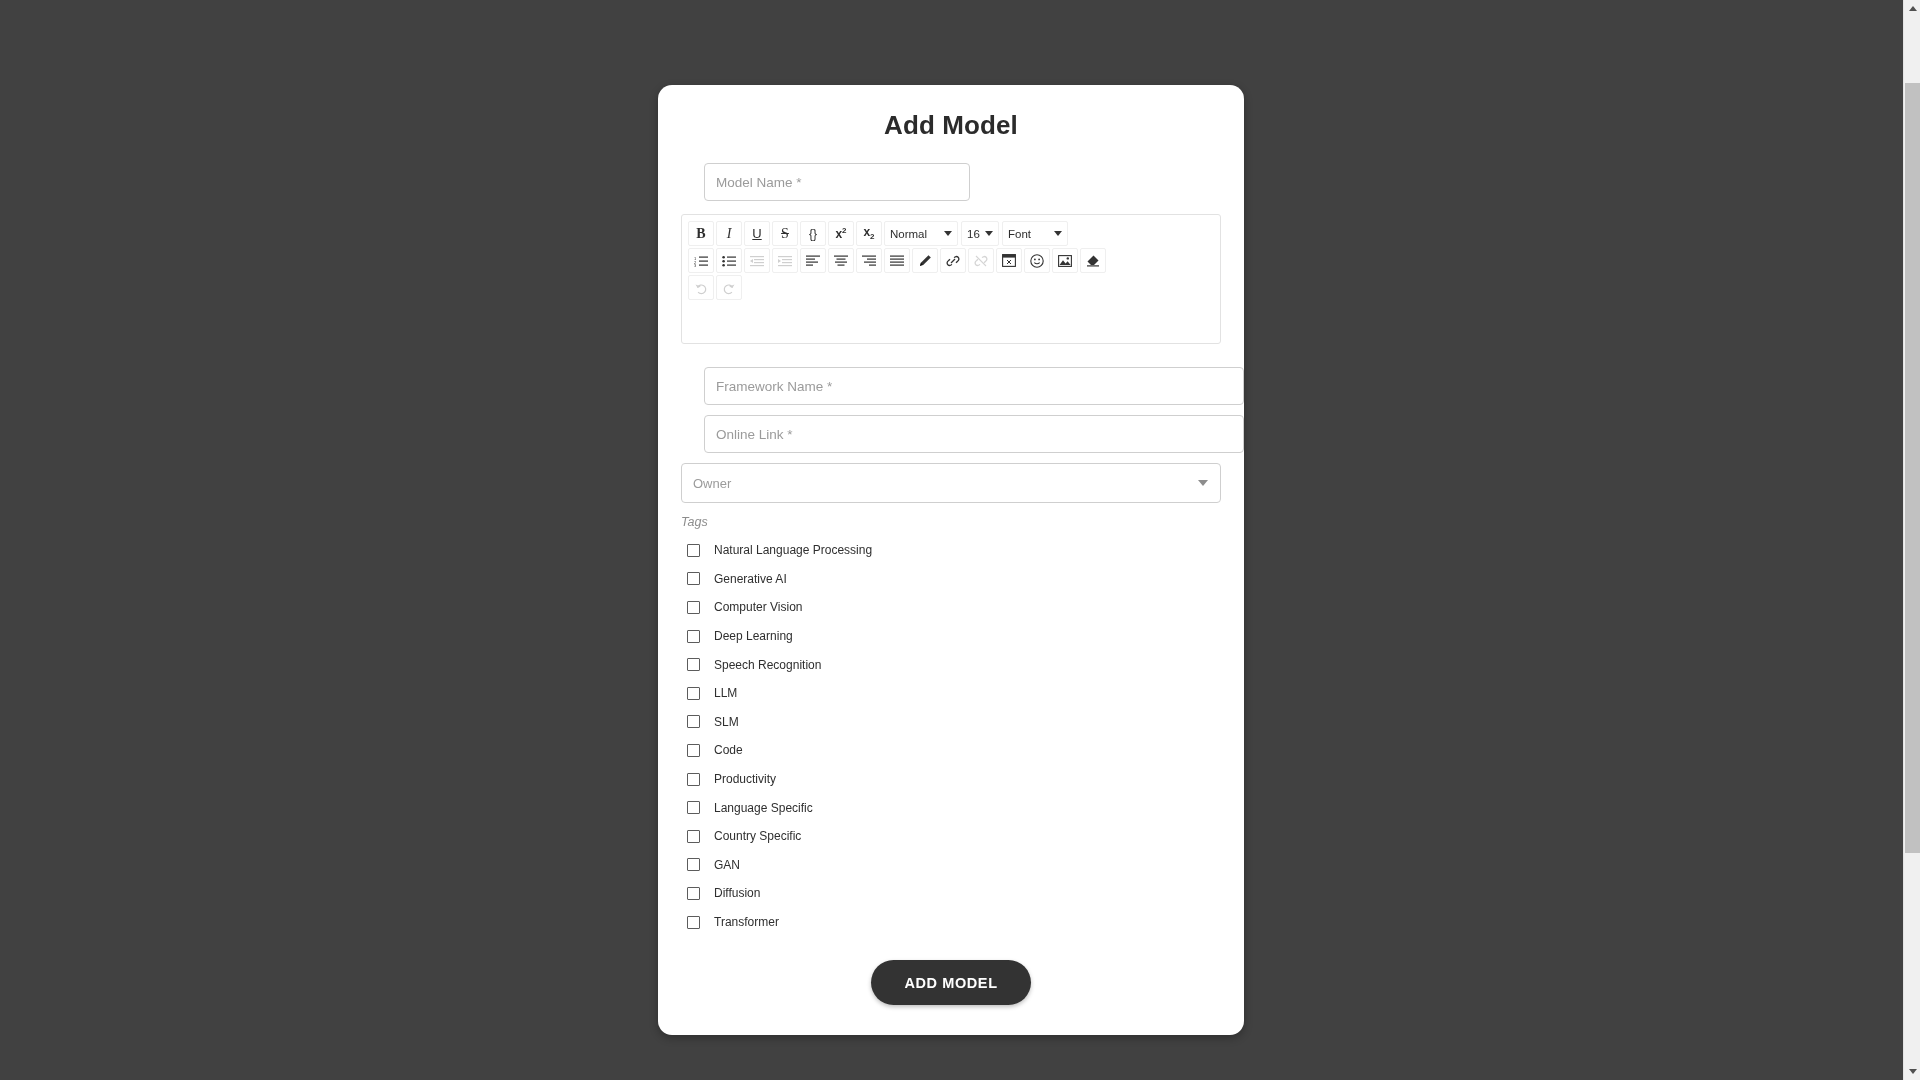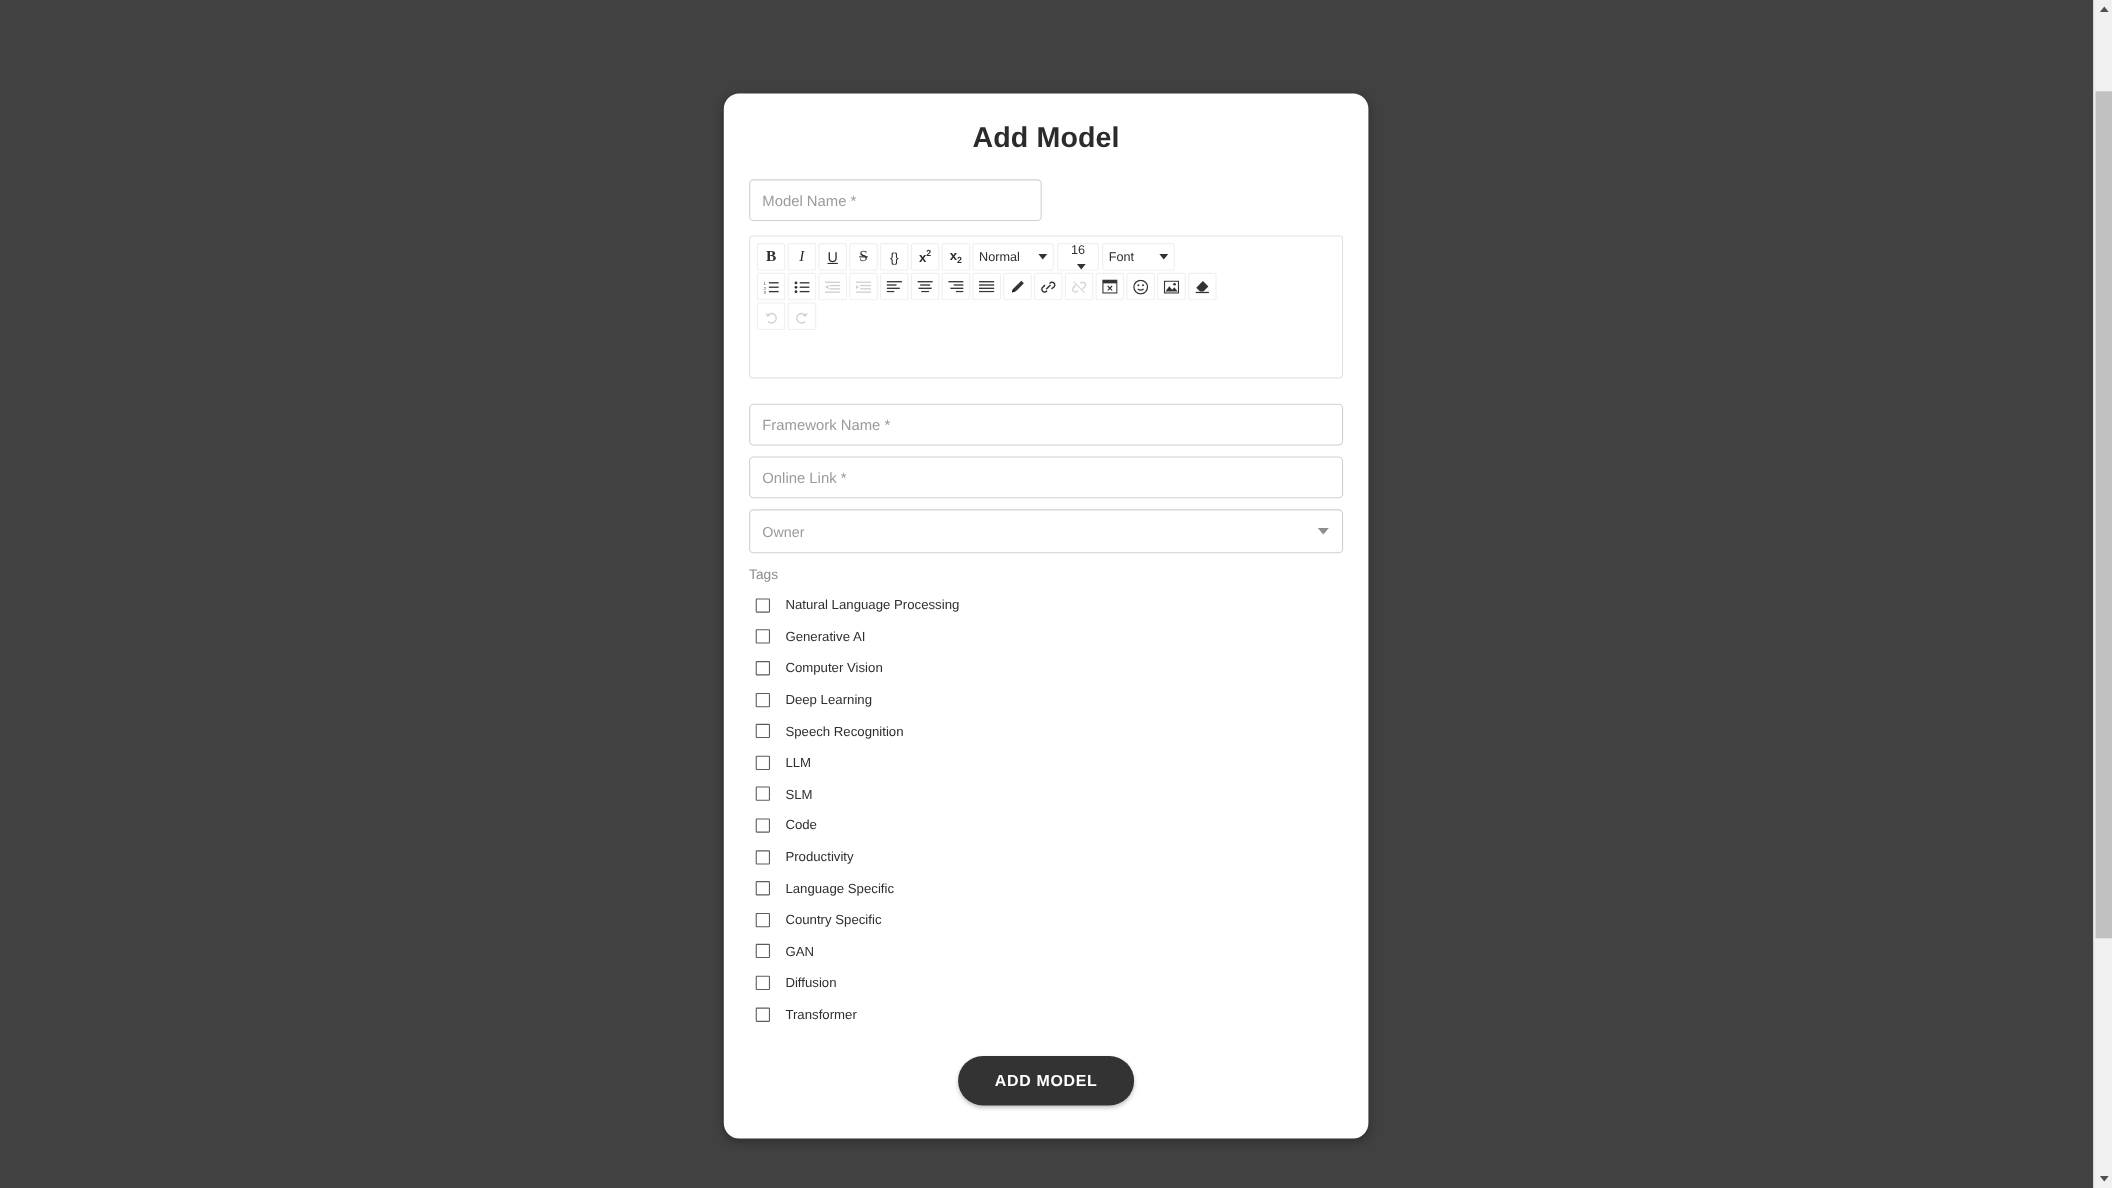--- a/index.html
+++ b/index.html
@@ -89,20 +89,21 @@
     height: 38px;
     border: 1px solid #cfcfcf;
     border-radius: 4px;
     background: #fff;
     font-family: "Liberation Sans", sans-serif;
     font-size: 13.5px;
     color: #a16207;
     padding: 13px 11px;
     outline: none;
     display: block;
+    margin-left: 23px;
   }
   .field::placeholder { color: #9b9b9b; }
 
   .field.narrow { width: 266px; }
 
   .field-gap-1 { margin-bottom: 13px; }
   .field-gap-2 { margin-bottom: 10px; }
 
   
   .editor {
@@ -146,21 +147,21 @@
     align-items: center;
     justify-content: space-between;
     padding: 0 5px;
     margin-right: 3px;
     font-size: 11.5px;
     color: #2e2e2e;
     cursor: pointer;
     flex: 0 0 auto;
   }
   .tb-sel.w-normal { width: 74px; }
-  .tb-sel.w-size   { width: 38px; flex-direction: column; }
+  .tb-sel.w-size   { width: 38px; }
   .tb-sel.w-font   { width: 66px; }
   .caret {
     width: 0; height: 0;
     border-left: 4px solid transparent;
     border-right: 4px solid transparent;
     border-top: 5px solid #333;
     margin-left: 5px;
   }
 
   .editor-content {
@@ -193,20 +194,21 @@
     align-items: center;
     cursor: pointer;
   }
 
   
   .tags-label {
     font-size: 12.5px;
     color: #8d8d8d;
     margin-top: 12px;
     margin-bottom: 7px;
+    font-style: italic;
   }
   .tag-row {
     display: flex;
     align-items: center;
     height: 28.6px;
     padding-left: 6px;
   }
   .cbox {
     width: 13px; height: 13px;
     border: 1.4px solid #5c5c5c;

